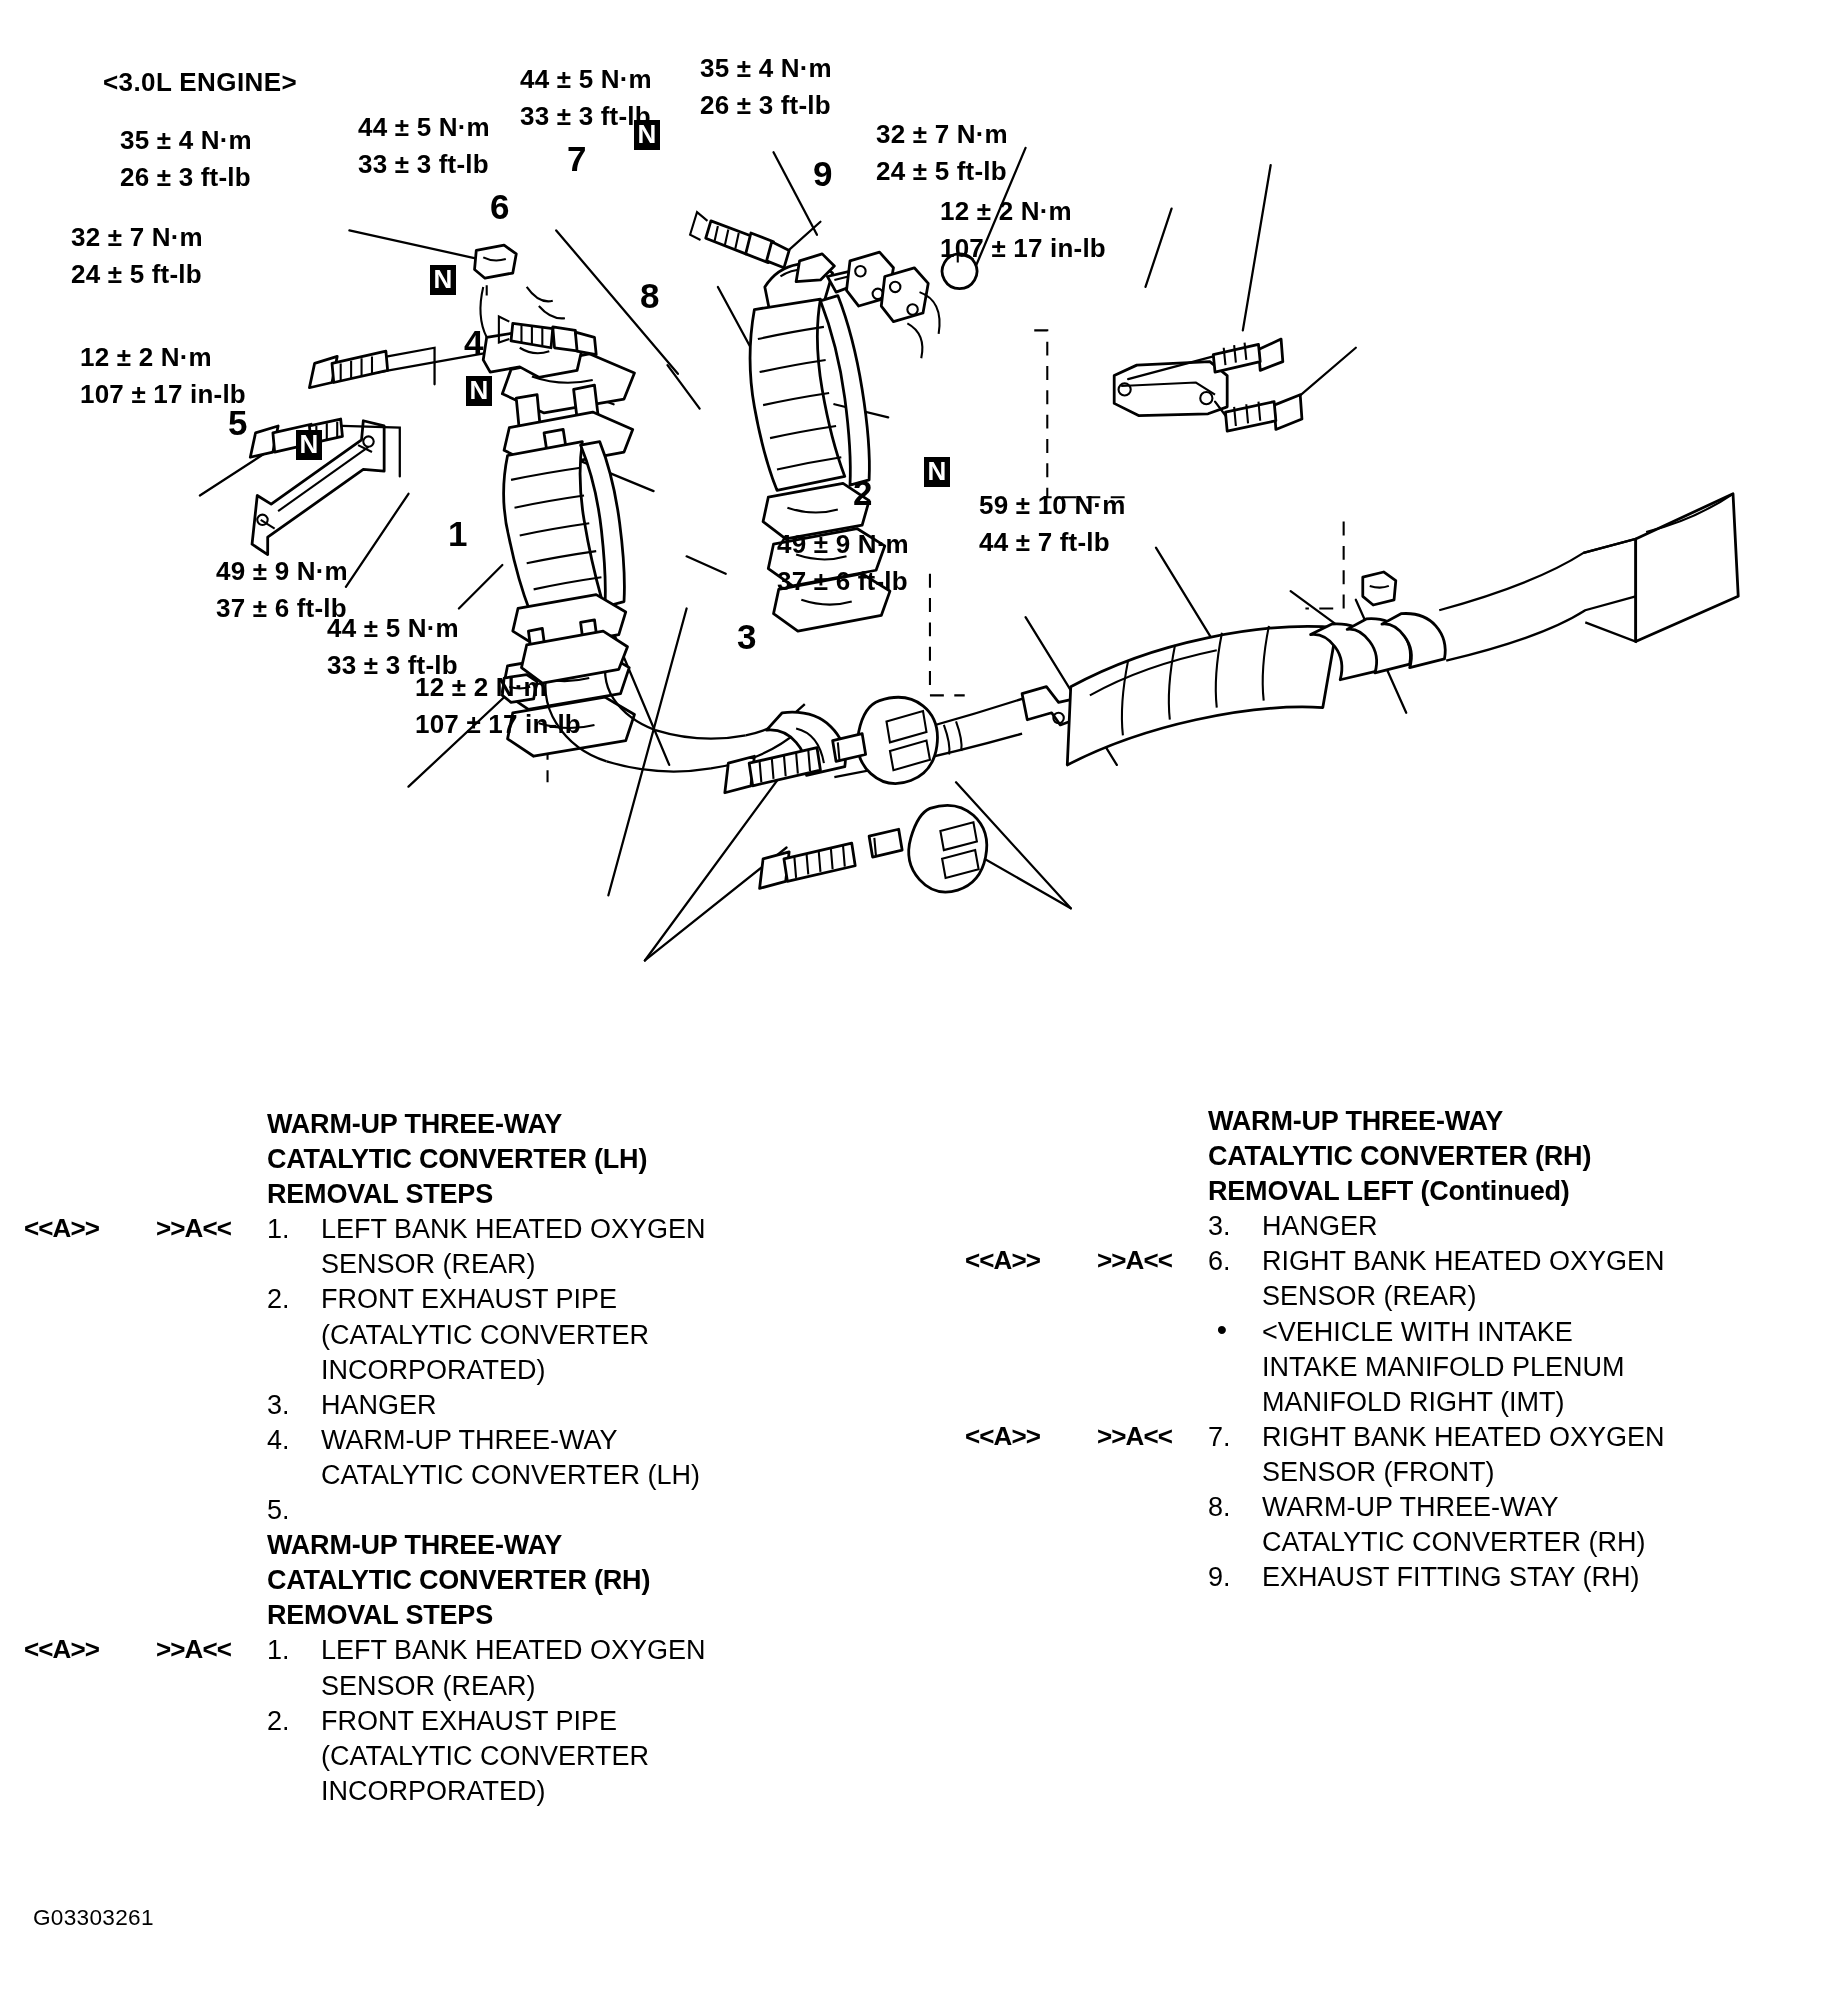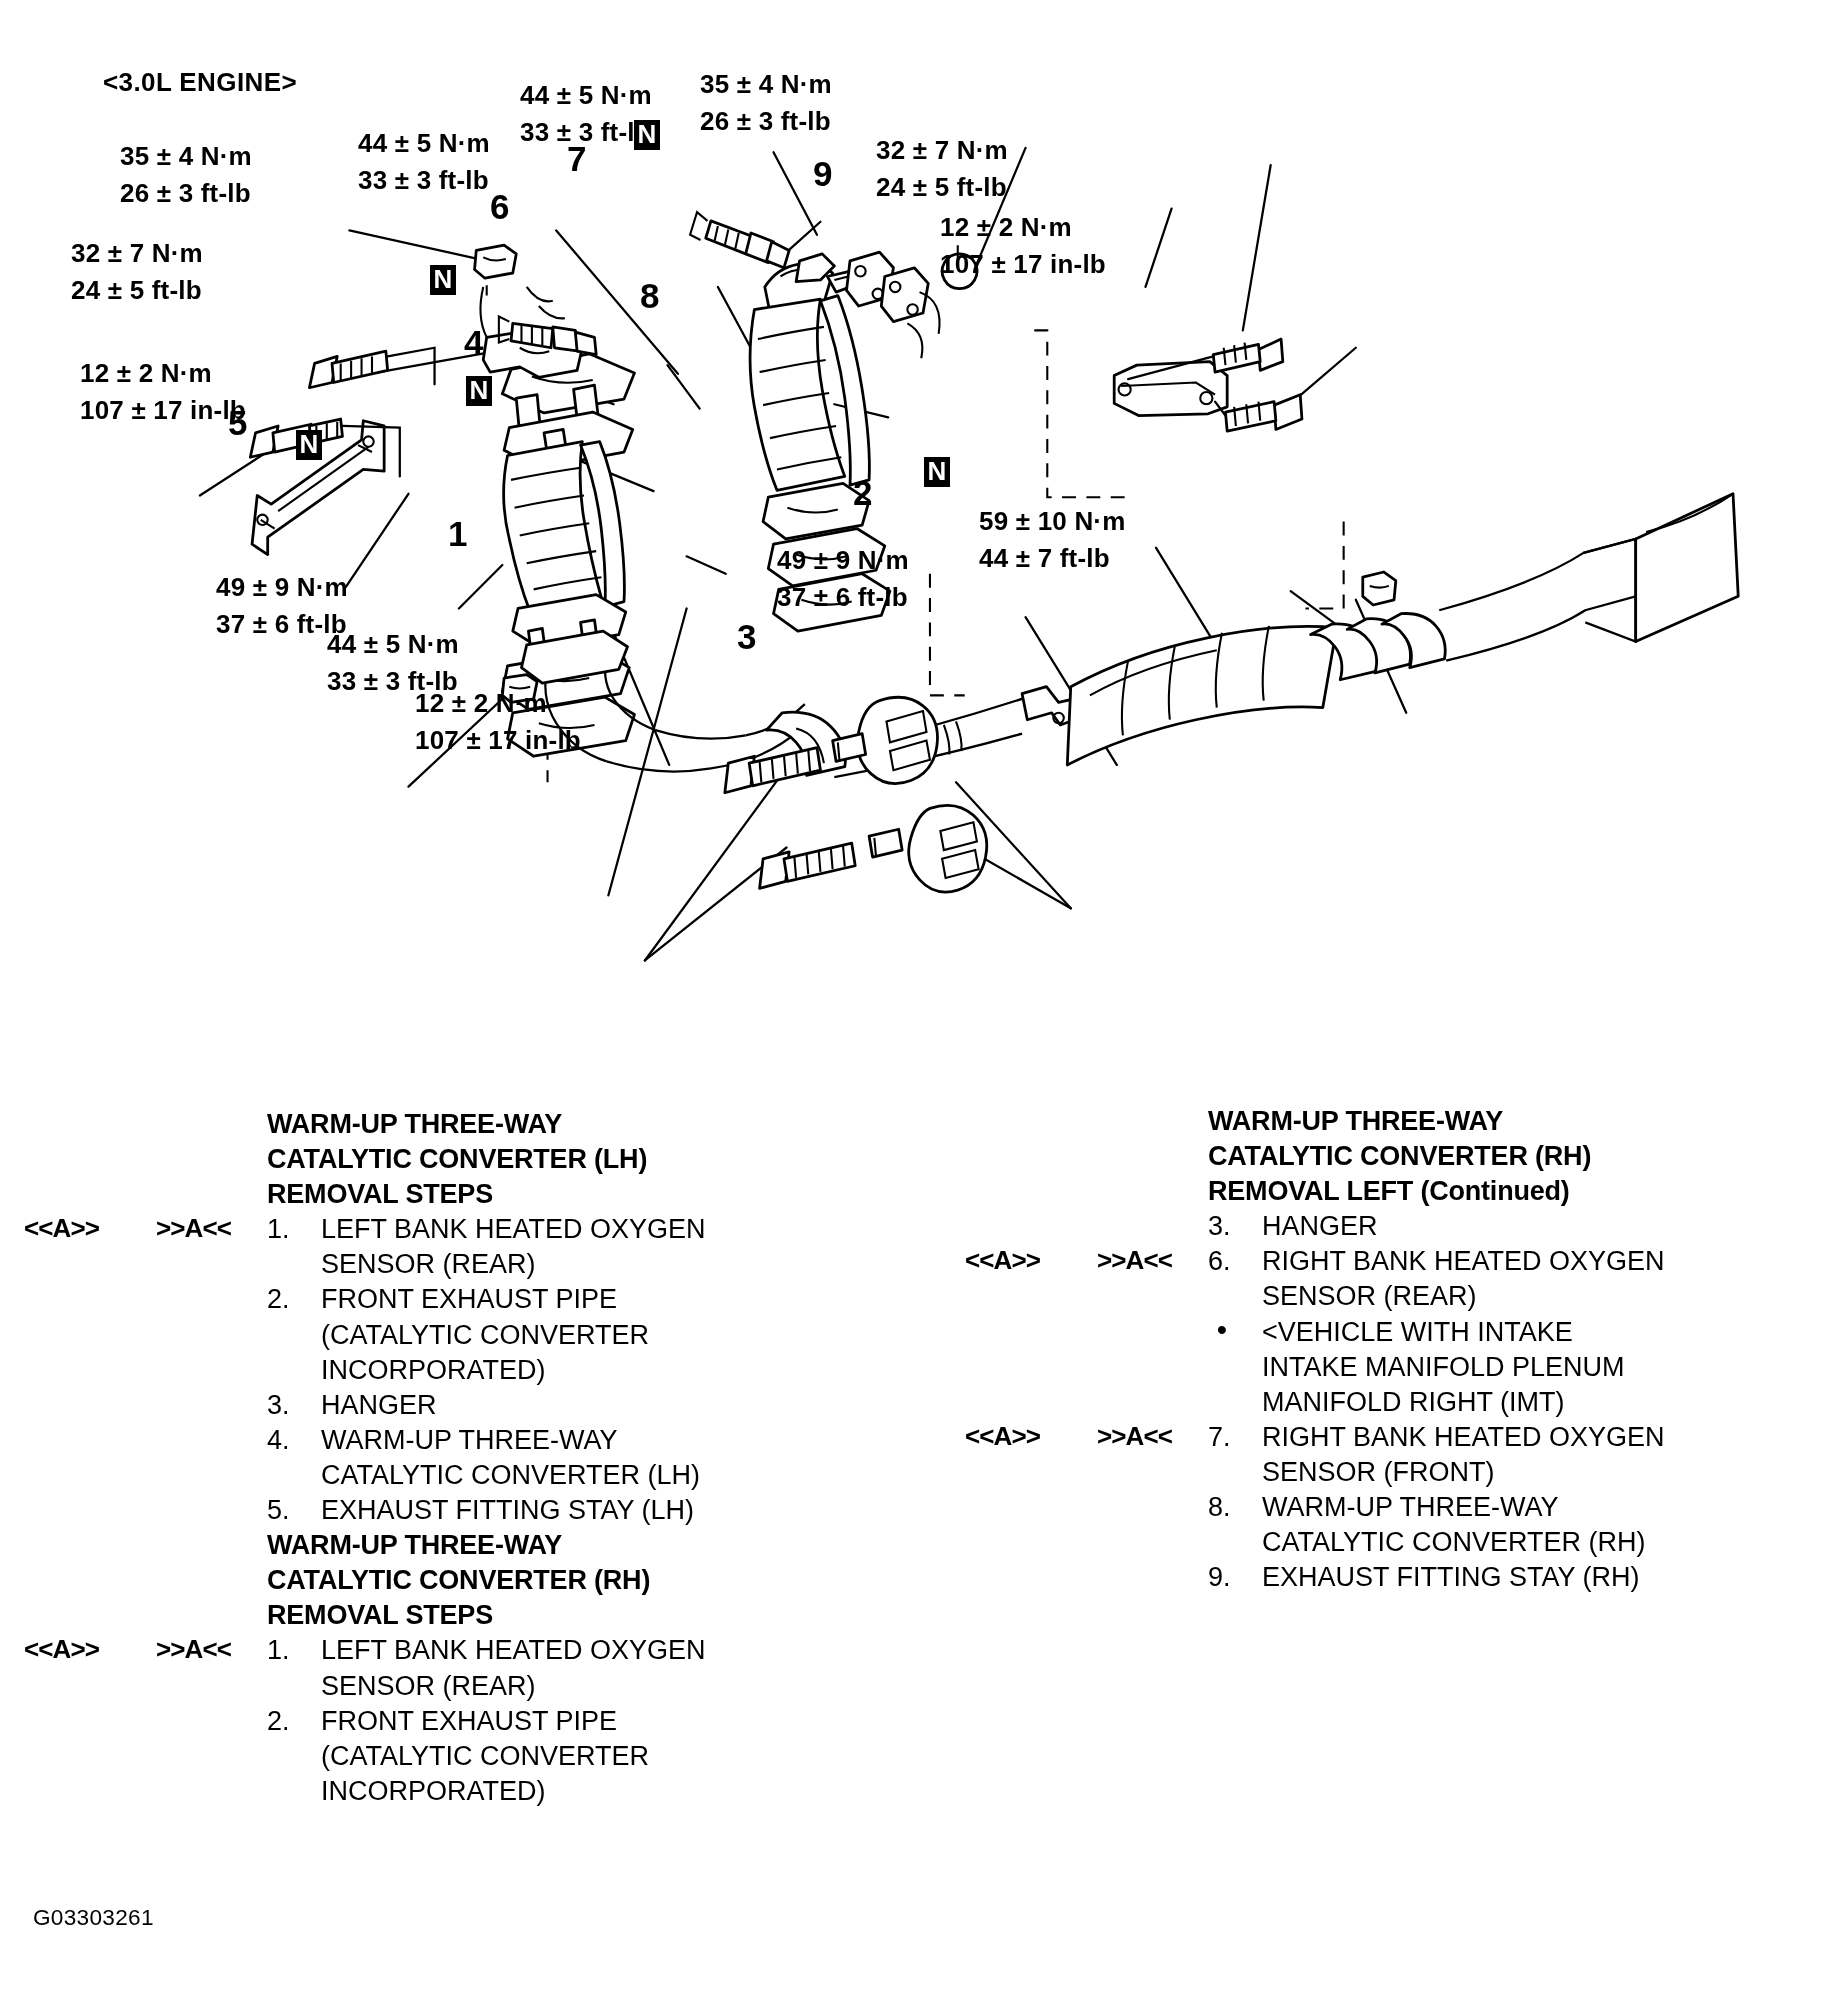--- a/index.html
+++ b/index.html
@@ -28,21 +28,20 @@
     white-space: nowrap;
   }
 
   
   .torque {
     font-size: 26px;
     font-weight: bold;
     line-height: 1.42;
     white-space: nowrap;
     letter-spacing: 0.2px;
-    margin-top: 16px;
   }
   .torque div { white-space: nowrap; }
 
   
   .callout-num {
     font-size: 35px;
     font-weight: bold;
     line-height: 1;
   }
 
@@ -469,23 +468,20 @@
       <div class="mB step-mark-b"></div>
       <div class="mN step-num">4.</div>
       <div class="mT step-text">
         <div>WARM-UP THREE-WAY</div>
         <div>CATALYTIC CONVERTER (LH)</div>
       </div>
 
       <div class="mA step-mark-a"></div>
       <div class="mB step-mark-b"></div>
       <div class="mN step-num">5.</div>
-      <div class="mT step-text">
-        <div>EXHAUST FITTING STAY (LH)</div>
-      </div>
 
       <div class="head-span steps-head">
         <div>WARM-UP THREE-WAY</div>
         <div>CATALYTIC CONVERTER (RH)</div>
         <div>REMOVAL STEPS</div>
       </div>
 
       <div class="mA step-mark-a">&lt;&lt;A&gt;&gt;</div>
       <div class="mB step-mark-b">&gt;&gt;A&lt;&lt;</div>
       <div class="mN step-num">1.</div>

